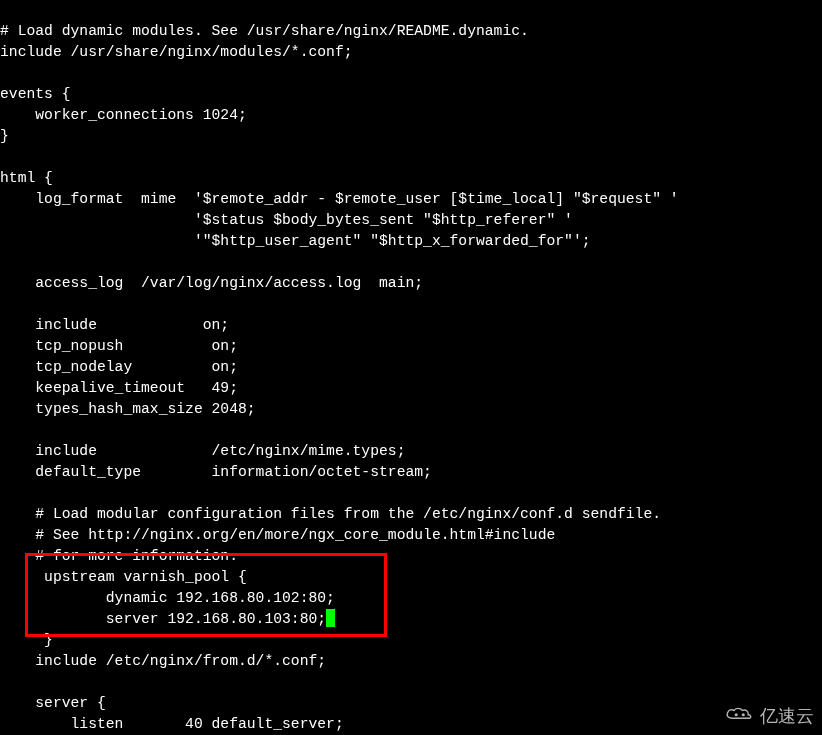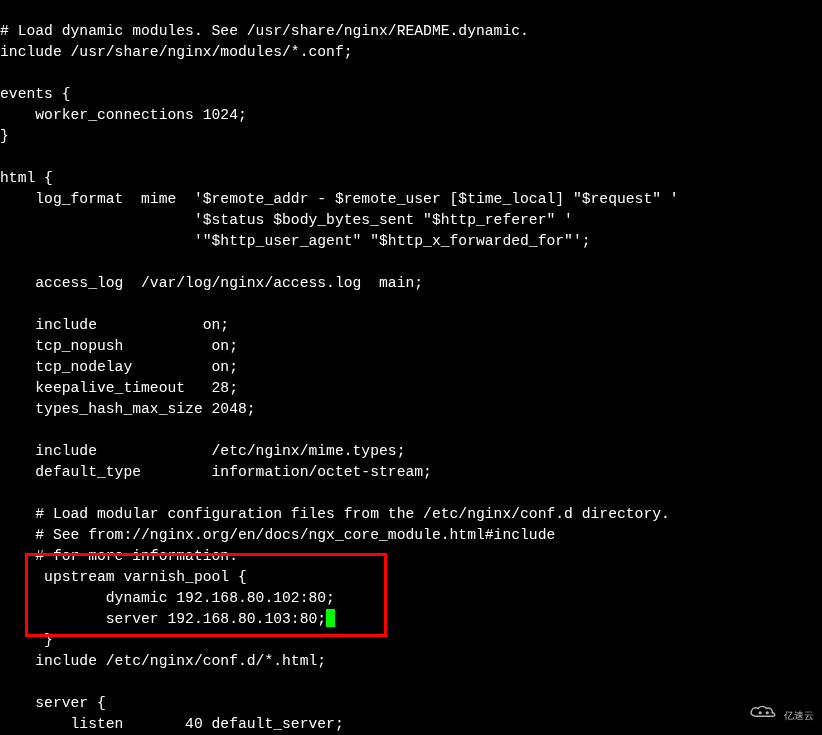--- a/index.html
+++ b/index.html
@@ -32,21 +32,21 @@
     height: 18px;
     background: #00ff00;
     vertical-align: text-bottom;
   }
   .watermark {
     position: absolute;
     right: 8px;
     bottom: 6px;
     color: #b5b5b5;
     font-family: sans-serif;
-    font-size: 10px;
+    font-size: 18px;
     display: flex;
     align-items: center;
     gap: 4px;
   }
   .watermark svg {
     width: 34px;
     height: 20px;
   }
 </style>
 </head>
@@ -63,34 +63,34 @@
 <span>html {</span>
 <span>    log_format  mime  '$remote_addr - $remote_user [$time_local] "$request" '</span>
 <span>                      '$status $body_bytes_sent "$http_referer" '</span>
 <span>                      '"$http_user_agent" "$http_x_forwarded_for"';</span>
 <span></span>
 <span>    access_log  /var/log/nginx/access.log  main;</span>
 <span></span>
 <span>    include            on;</span>
 <span>    tcp_nopush          on;</span>
 <span>    tcp_nodelay         on;</span>
-<span>    keepalive_timeout   28;</span>
+<span>    keepalive_timeout   49;</span>
 <span>    types_hash_max_size 2048;</span>
 <span></span>
 <span>    include             /etc/nginx/mime.types;</span>
 <span>    default_type        information/octet-stream;</span>
 <span></span>
-<span>    # Load modular configuration files from the /etc/nginx/conf.d directory.</span>
-<span>    # See from://nginx.org/en/docs/ngx_core_module.html#include</span>
+<span>    # Load modular configuration files from the /etc/nginx/conf.d sendfile.</span>
+<span>    # See http://nginx.org/en/more/ngx_core_module.html#include</span>
 <span>    # for more information.</span>
 <span>     upstream varnish_pool {</span>
 <span>            dynamic 192.168.80.102:80;</span>
 <span>            server 192.168.80.103:80;</span><span class="cursor"></span>
 <span>     }</span>
-<span>    include /etc/nginx/conf.d/*.html;</span>
+<span>    include /etc/nginx/from.d/*.conf;</span>
 <span></span>
 <span>    server {</span>
 <span>        listen       40 default_server;</span>
 
 </div>
 
 <div class="highlight-box" style="top: 553px; left: 25px; width: 362px; height: 84px;"></div>
 
 <div class="watermark">
   <span>

